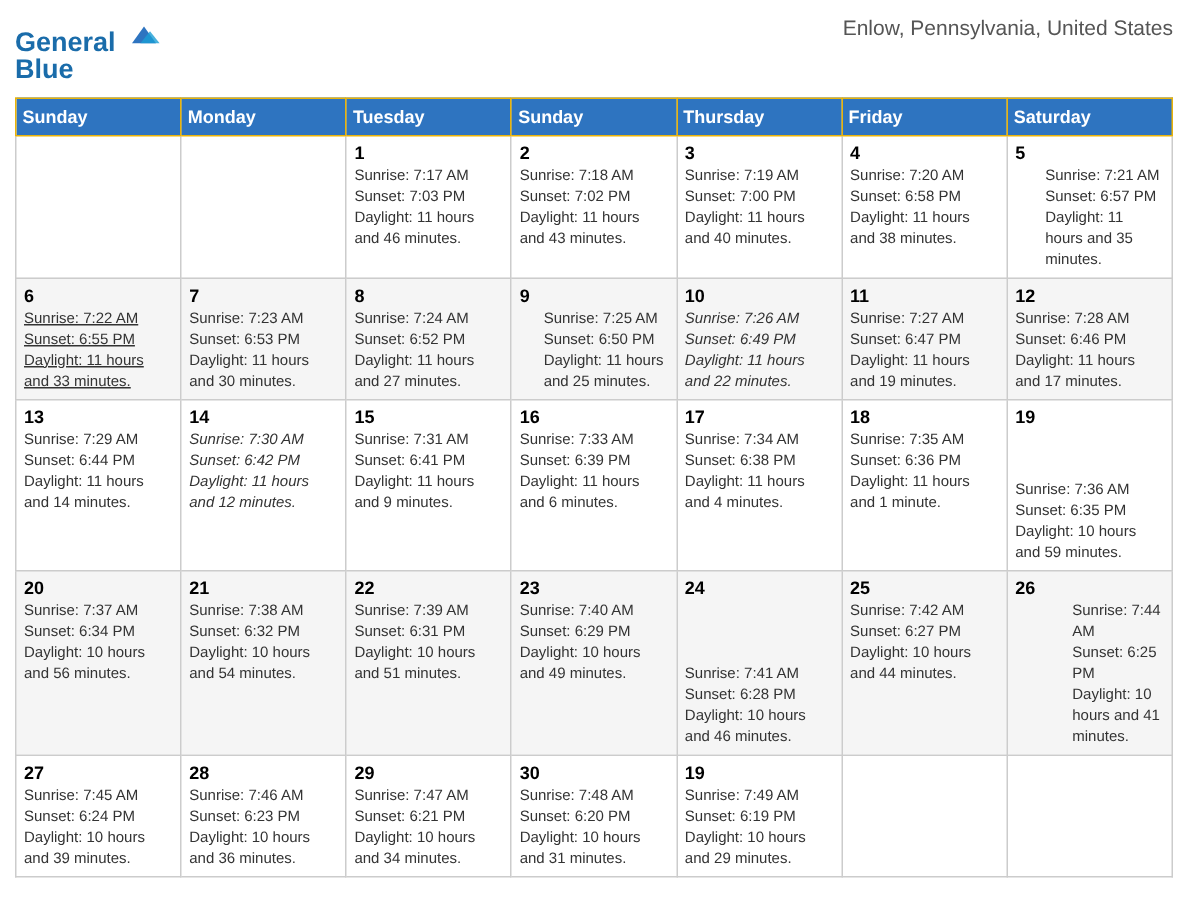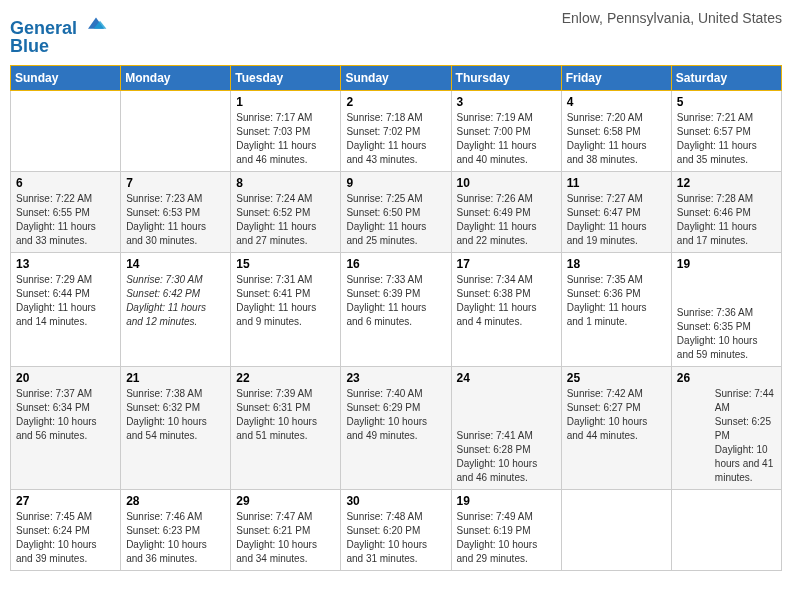--- a/index.html
+++ b/index.html
@@ -148,53 +148,53 @@
 Daylight: 11 hours and 40 minutes.</div>
         </td>
         <td>
           <span class="day-number">4</span>
           <div class="day-info" style="white-space: pre-line;">Sunrise: 7:20 AM
 Sunset: 6:58 PM
 Daylight: 11 hours and 38 minutes.</div>
         </td>
         <td>
           <span class="day-number">5</span>
-          <div class="day-info" style="white-space: pre-line;">Sunrise: 7:21 AM
+          <div class="day-info" style="white-space: pre-line; margin-left: 20px;">Sunrise: 7:21 AM
 Sunset: 6:57 PM
 Daylight: 11 hours and 35 minutes.</div>
         </td>
       </tr>
       <tr>
         <td>
           <span class="day-number">6</span>
-          <div class="day-info" style="white-space: pre-line;">Sunrise: 7:22 AM
+          <div class="day-info" style="white-space: pre-line; text-decoration: underline;">Sunrise: 7:22 AM
 Sunset: 6:55 PM
 Daylight: 11 hours and 33 minutes.</div>
         </td>
         <td>
           <span class="day-number">7</span>
           <div class="day-info" style="white-space: pre-line;">Sunrise: 7:23 AM
 Sunset: 6:53 PM
 Daylight: 11 hours and 30 minutes.</div>
         </td>
         <td>
           <span class="day-number">8</span>
           <div class="day-info" style="white-space: pre-line;">Sunrise: 7:24 AM
 Sunset: 6:52 PM
 Daylight: 11 hours and 27 minutes.</div>
         </td>
         <td>
           <span class="day-number">9</span>
-          <div class="day-info" style="white-space: pre-line;">Sunrise: 7:25 AM
+          <div class="day-info" style="white-space: pre-line; margin-left: 16px;">Sunrise: 7:25 AM
 Sunset: 6:50 PM
 Daylight: 11 hours and 25 minutes.</div>
         </td>
         <td>
           <span class="day-number">10</span>
-          <div class="day-info" style="white-space: pre-line;">Sunrise: 7:26 AM
+          <div class="day-info" style="white-space: pre-line; font-style: italic;">Sunrise: 7:26 AM
 Sunset: 6:49 PM
 Daylight: 11 hours and 22 minutes.</div>
         </td>
         <td>
           <span class="day-number">11</span>
           <div class="day-info" style="white-space: pre-line;">Sunrise: 7:27 AM
 Sunset: 6:47 PM
 Daylight: 11 hours and 19 minutes.</div>
         </td>
         <td>

